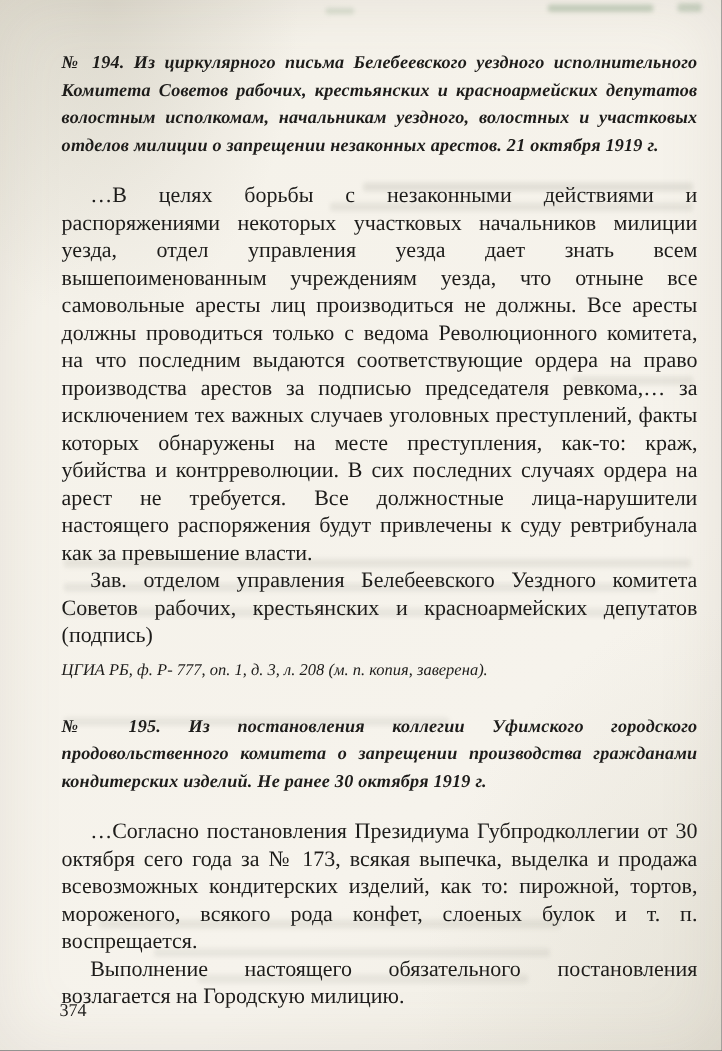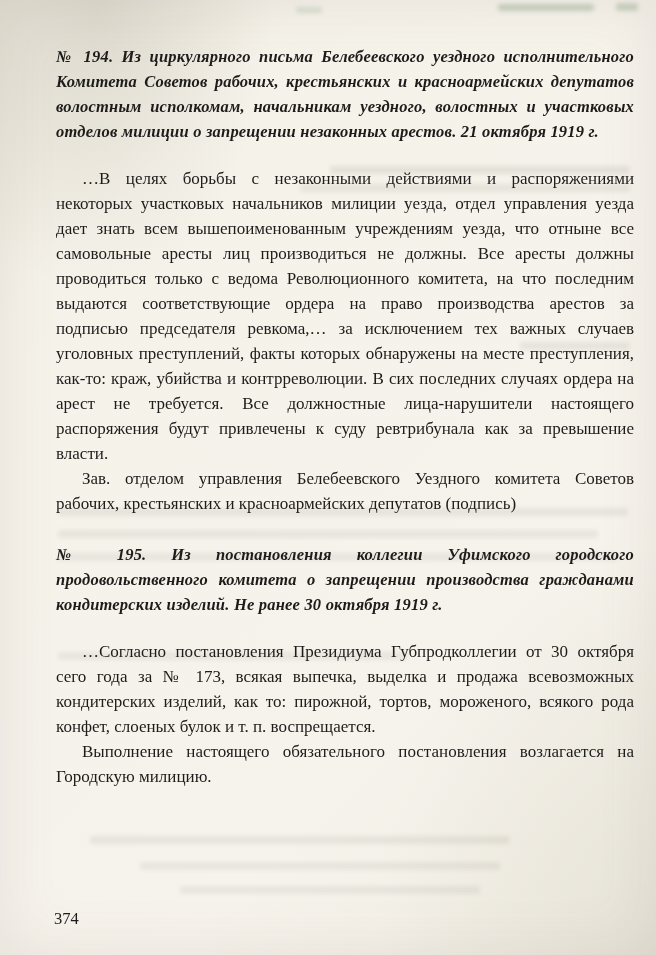--- a/index.html
+++ b/index.html
@@ -30,21 +30,21 @@
     margin: 0;
     font-size: 16.5px;
     line-height: 25px;
     font-weight: bold;
     font-style: italic;
     text-align: justify;
     letter-spacing: 0.2px;
   }
   p.body {
     margin: 0;
-    font-size: 17px;
+    font-size: 20px;
     line-height: 25px;
     text-align: justify;
   }
   p.body.indent { text-indent: 26px; }
   .gap-after-heading { height: 22px; }
   p.source {
     margin: 8px 0 0 0;
     font-size: 15px;
     line-height: 22px;
     font-style: italic;
@@ -101,20 +101,21 @@
   <div class="artifact a-grey-9"></div>
   <div class="artifact a-grey-10"></div>
 
   <div class="content">
 
     <section class="doc">
       <h2 class="doc-heading">№ 194. Из циркулярного письма Белебеевского уездного исполнительного Комитета Советов рабочих, крестьянских и красноармейских депутатов волостным исполкомам, начальникам уездного, волостных и участковых отделов милиции о запрещении незаконных арестов. 21 октября 1919 г.</h2>
       <div class="gap-after-heading"></div>
       <p class="body indent">…В целях борьбы с незаконными действиями и распоряжениями некоторых участковых начальников милиции уезда, отдел управления уезда дает знать всем вышепоименованным учреждениям уезда, что отныне все самовольные аресты лиц производиться не должны. Все аресты должны проводиться только с ведома Революционного комитета, на что последним выдаются соответствующие ордера на право производства арестов за подписью председателя ревкома,… за исключением тех важных случаев уголовных преступлений, факты которых обнаружены на месте преступления, как-то: краж, убийства и контрреволюции. В сих последних случаях ордера на арест не требуется. Все должностные лица-нарушители настоящего распоряжения будут привлечены к суду ревтрибунала как за превышение власти.</p>
       <p class="body indent">Зав. отделом управления Белебеевского Уездного комитета Советов рабочих, крестьянских и красноармейских депутатов (подпись)</p>
+      <p class="source">ЦГИА РБ, ф. Р- 777, оп. 1, д. 3, л. 208 (м. п. копия, заверена).</p>
     </section>
 
     <div class="doc-sep"></div>
 
     <section class="doc">
       <h2 class="doc-heading">№ 195. Из постановления коллегии Уфимского городского продовольственного комитета о запрещении производства гражданами кондитерских изделий. Не ранее 30 октября 1919 г.</h2>
       <div class="gap-after-heading"></div>
       <p class="body indent">…Согласно постановления Президиума Губпродколлегии от 30 октября сего года за № 173, всякая выпечка, выделка и продажа всевозможных кондитерских изделий, как то: пирожной, тортов, мороженого, всякого рода конфет, слоеных булок и т. п. воспрещается.</p>
       <p class="body indent">Выполнение настоящего обязательного постановления возлагается на Городскую милицию.</p>
     </section>

